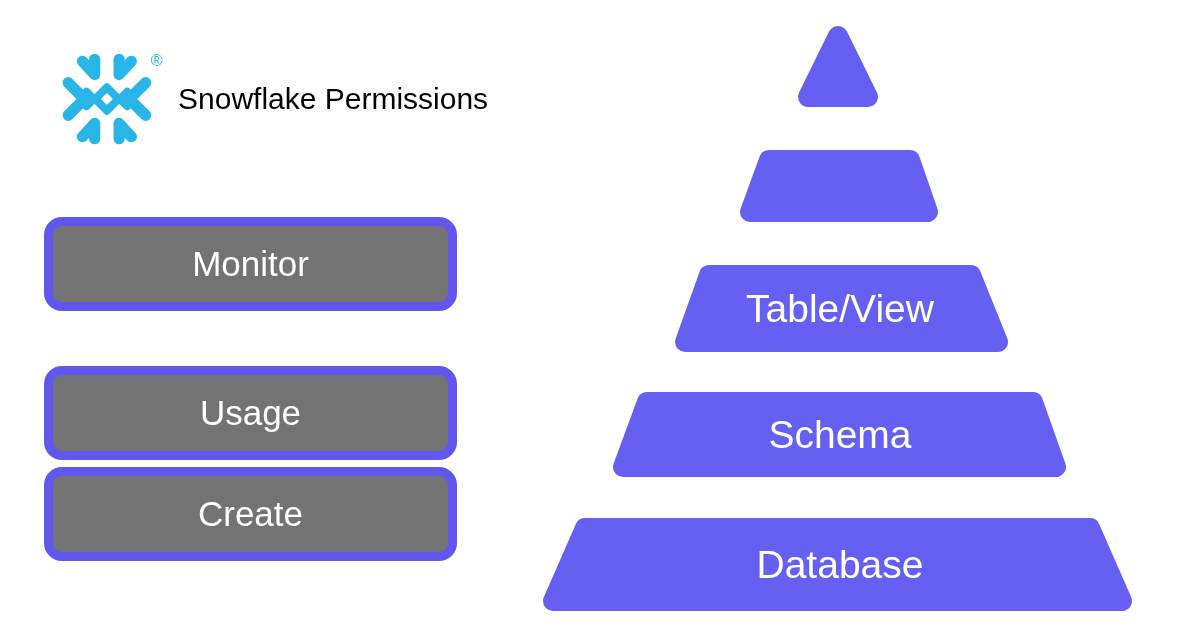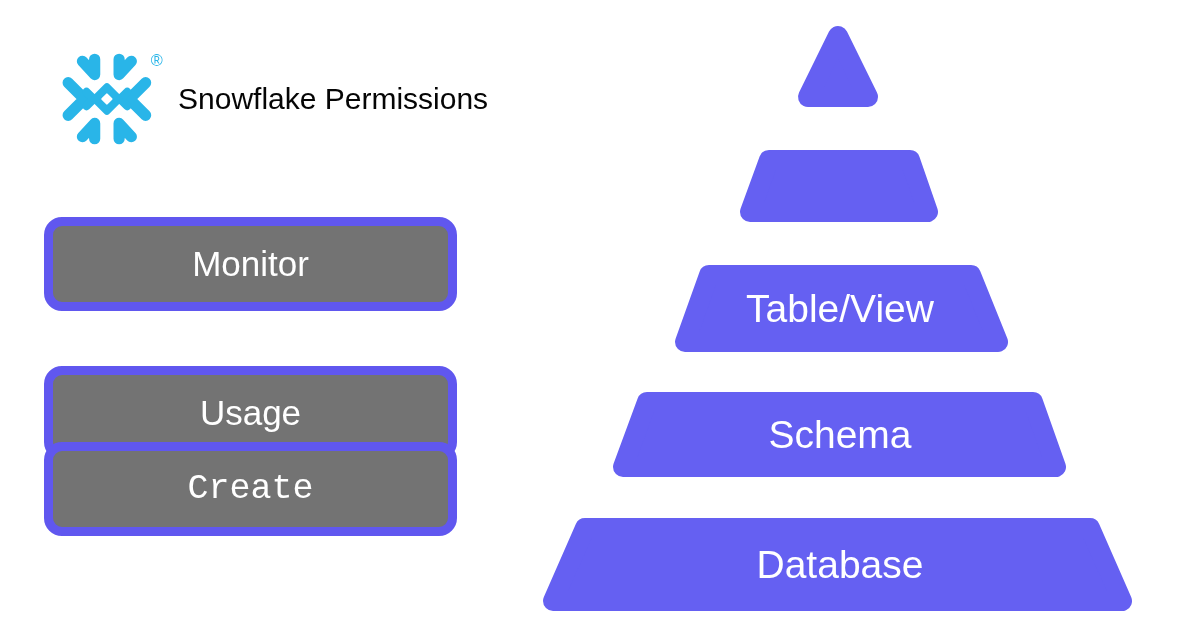--- a/index.html
+++ b/index.html
@@ -23,21 +23,21 @@
     box-sizing:border-box;
     background:#737373;
     border:9px solid #6057EF;
     border-radius:18px;
     display:flex;align-items:center;justify-content:center;
     color:#ffffff;font-size:35px;
     cursor:default;
   }
   #btn-monitor{top:217px;}
   #btn-usage{top:342px;margin-top:24px;}
-  #btn-create{top:442px;font-family:Liberation Mono, monospace;}
+  #btn-create{top:467px;}
   
   #pyramid{position:absolute;left:0;top:0;width:1200px;height:627px;}
   .tier{
     fill:#6560F2;stroke:#6560F2;
     stroke-width:20;stroke-linejoin:round;
   }
   .tier-label{
     fill:#ffffff;font-size:39px;
     font-family:"Liberation Sans", sans-serif;
     text-anchor:middle;

